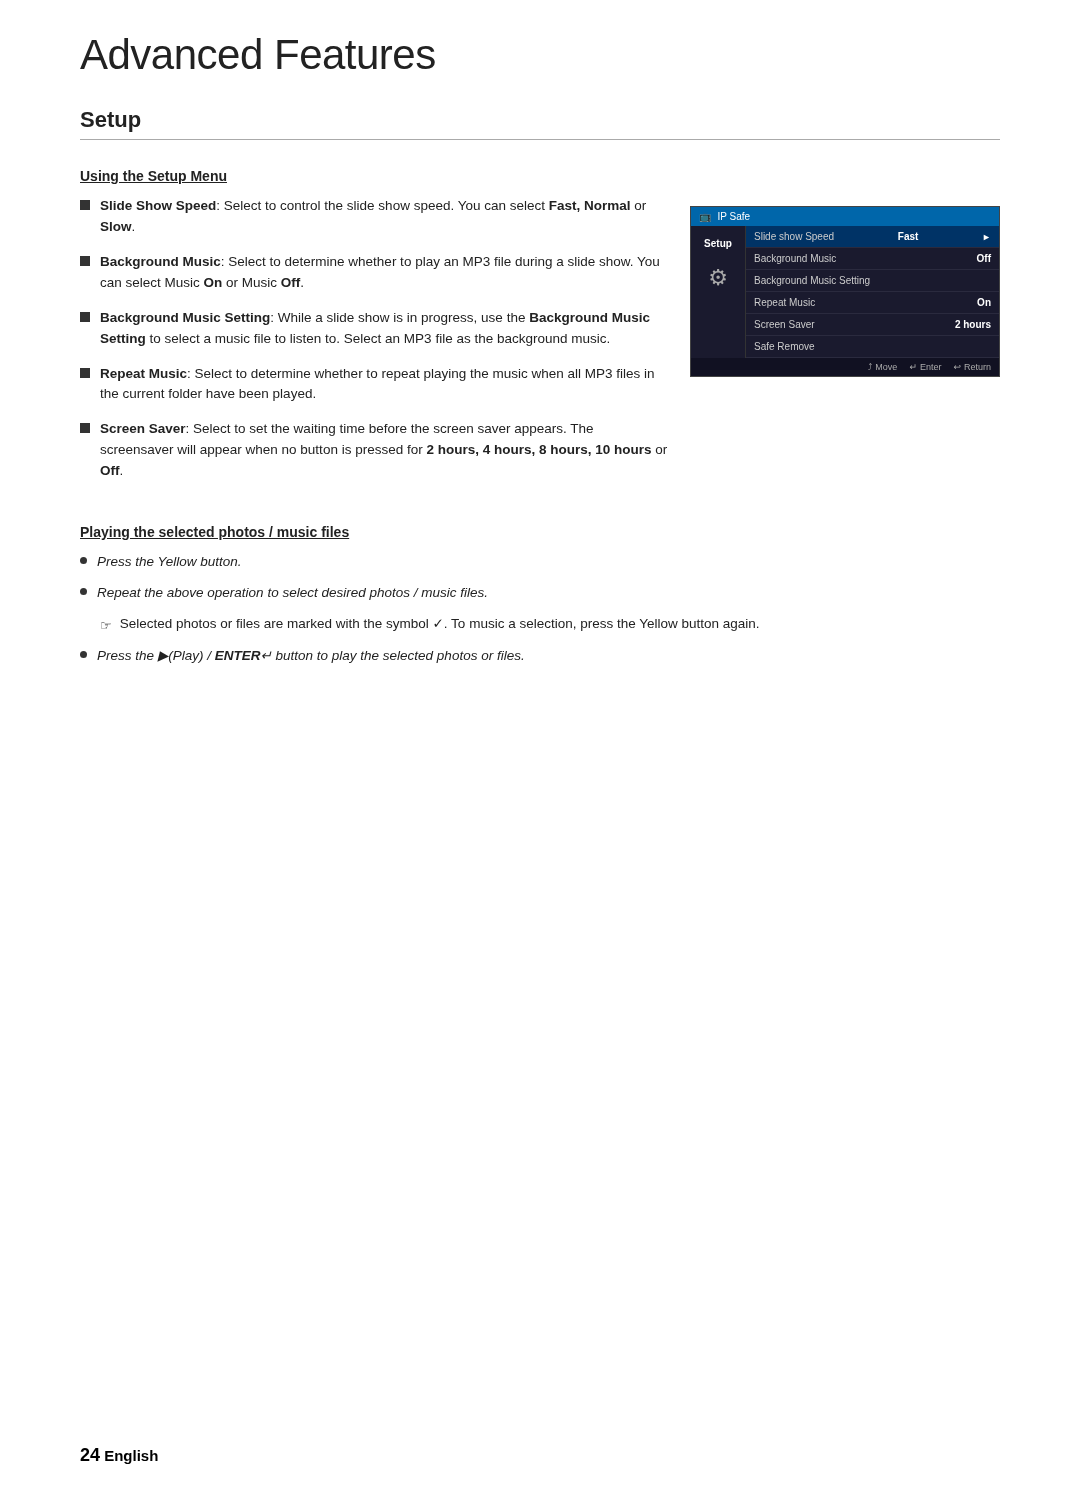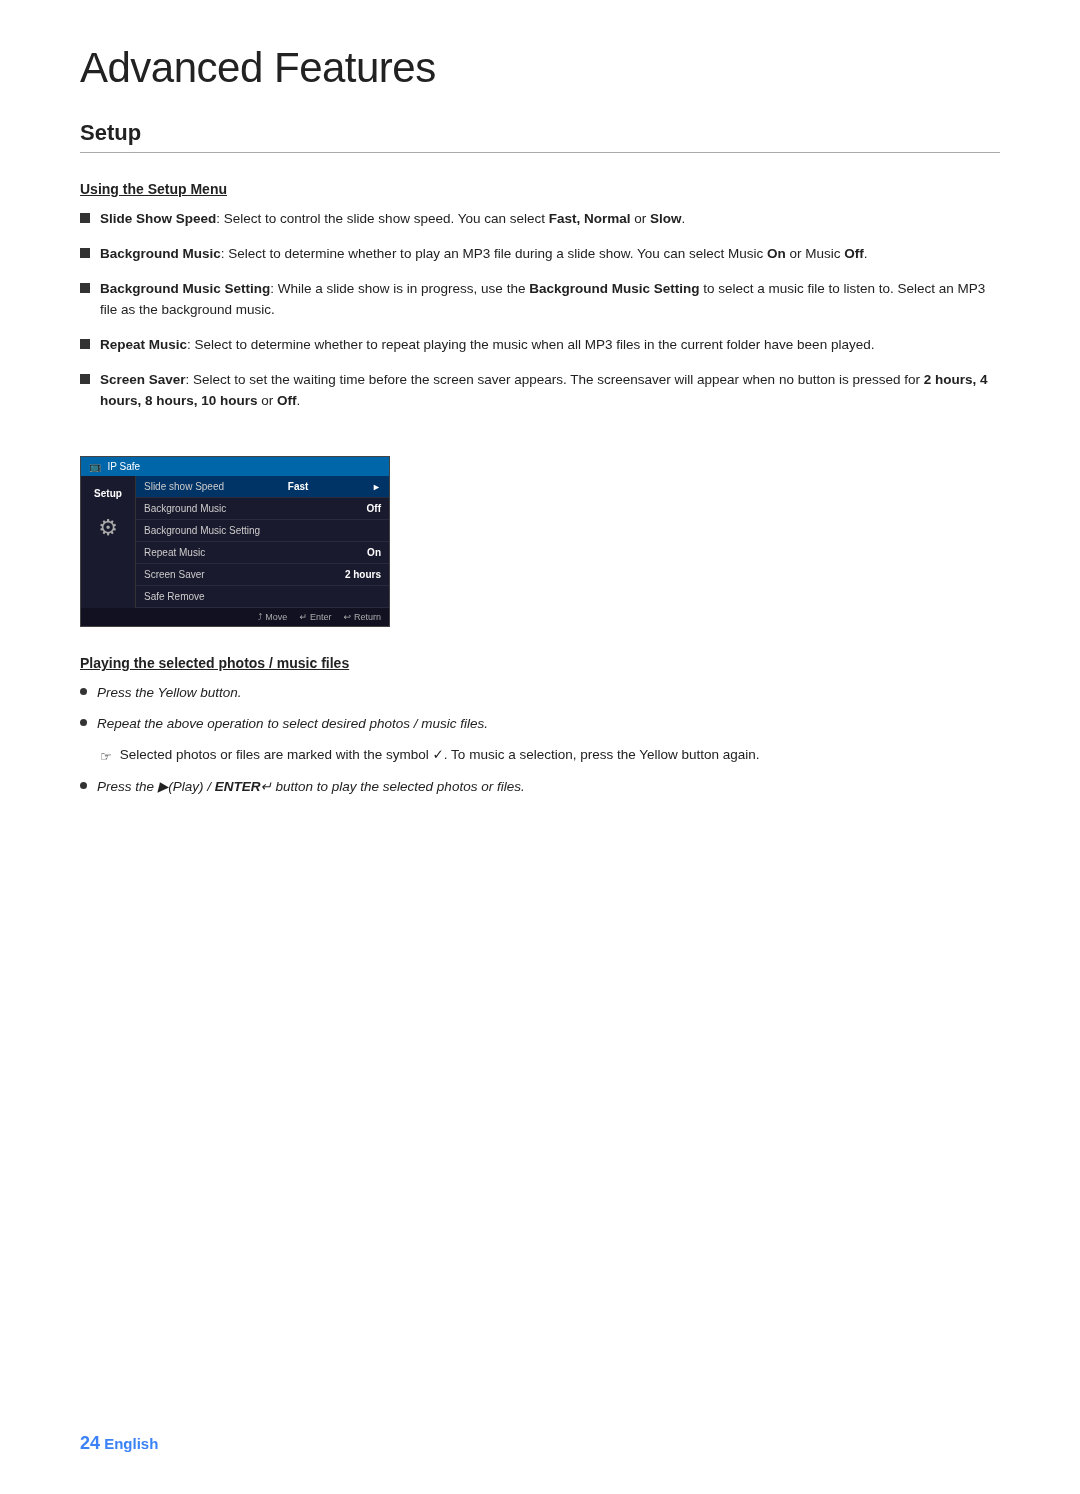--- a/index.html
+++ b/index.html
@@ -11,21 +11,21 @@
     body {
       background: #ffffff;
       font-family: 'Arial', sans-serif;
       width: 1080px;
       min-height: 1494px;
       position: relative;
       color: #222222;
     }
 
     .page-container {
-      padding: 44px 80px 60px 80px;
+      padding: 31px 80px 60px 80px;
       max-width: 1080px;
     }
 
     .page-title {
       font-size: 42px;
       font-weight: 300;
       color: #222222;
       margin-bottom: 28px;
       font-family: 'Arial', sans-serif;
       letter-spacing: -0.5px;
@@ -46,21 +46,20 @@
       color: #222222;
       margin-top: 28px;
       margin-bottom: 12px;
       text-decoration: underline;
     }
 
     .content-area {
       display: flex;
       gap: 21px;
       margin-top: 10px;
-      flex-direction: column;
     }
 
     .text-column {
       flex: 1;
     }
 
     .image-column {
       width: 310px;
       flex-shrink: 0;
       margin-top: 10px;
@@ -241,25 +240,25 @@
     }
 
     .footer-item {
       display: flex;
       align-items: center;
       gap: 3px;
     }
 
     .page-footer {
       position: absolute;
-      bottom: 40px;
+      bottom: 28px;
       left: 80px;
       font-size: 15px;
       font-weight: bold;
-      color: #3b82f6;
+      color: #000000;
     }
 
     .page-footer span.page-num {
       font-size: 18px;
       font-weight: 900;
     }
 
     b, strong {
       font-weight: 700;
     }

